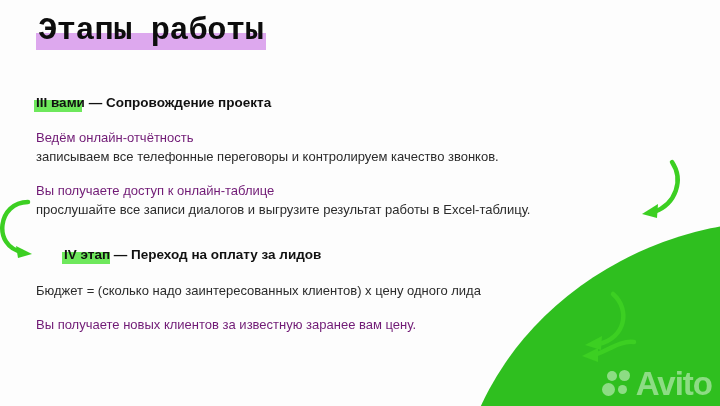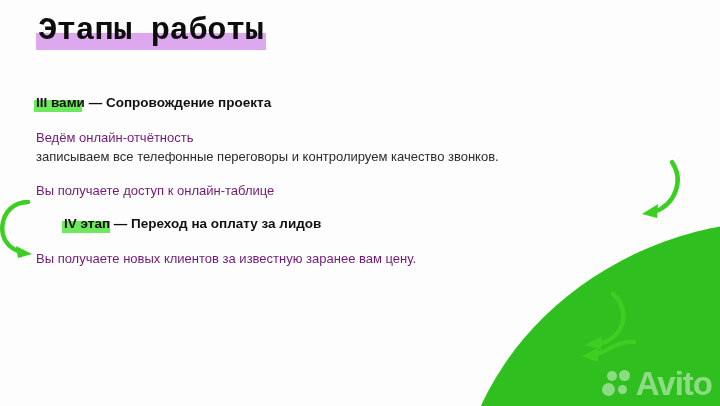--- a/index.html
+++ b/index.html
@@ -170,21 +170,21 @@
     color: #701a75;
   }
   .blk-reg {
     font-size: 13px;
     font-weight: normal;
     line-height: 1.35;
     color: #2b2b2b;
     margin-top: 1px;
   }
   .sp-lg { }
-  .sp-xl { margin-top: 14px; padding-left: 28px; }
+  .sp-xl { margin-top: 26px; padding-left: 28px; }
 
   
   .arrow { position: absolute; }
   .arrow svg { display: block; overflow: visible; }
   .a-right1 { left: 628px; top: 160px; }
   .a-left   { left: -18px; top: 196px; }
   .a-right2 { left: 575px; top: 292px; }
   .a-right3 { left: 576px; top: 338px; }
 </style>
 </head>
@@ -218,30 +218,32 @@
       <span class="txt">III вами — Сопровождение проекта</span>
     </div>
 
     <div class="blk">
       <div class="blk-bold">Ведём онлайн-отчётность</div>
       <div class="blk-reg">записываем все телефонные переговоры и контролируем качество звонков.</div>
     </div>
 
     <div class="blk sp-lg">
       <div class="blk-bold">Вы получаете доступ к онлайн-таблице</div>
+      <div class="blk-reg">прослушайте все записи диалогов и выгрузите результат работы в Excel-таблицу.</div>
     </div>
 
     <div class="sp-xl">
       <div class="stage-head">
         <span class="hl"></span>
         <span class="txt">IV этап — Переход на оплату за лидов</span>
       </div>
     </div>
 
     <div class="blk sp-lg">
+      <div class="blk-reg">Бюджет = (сколько надо заинтересованных клиентов) х цену одного лида</div>
     </div>
 
     <div class="blk sp-lg">
       <div class="blk-bold">Вы получаете новых клиентов за известную заранее вам цену.</div>
 
     </div>
   </div>
 
   <div class="arrow a-right1">
     <svg width="60" height="64" viewBox="0 0 60 64">

